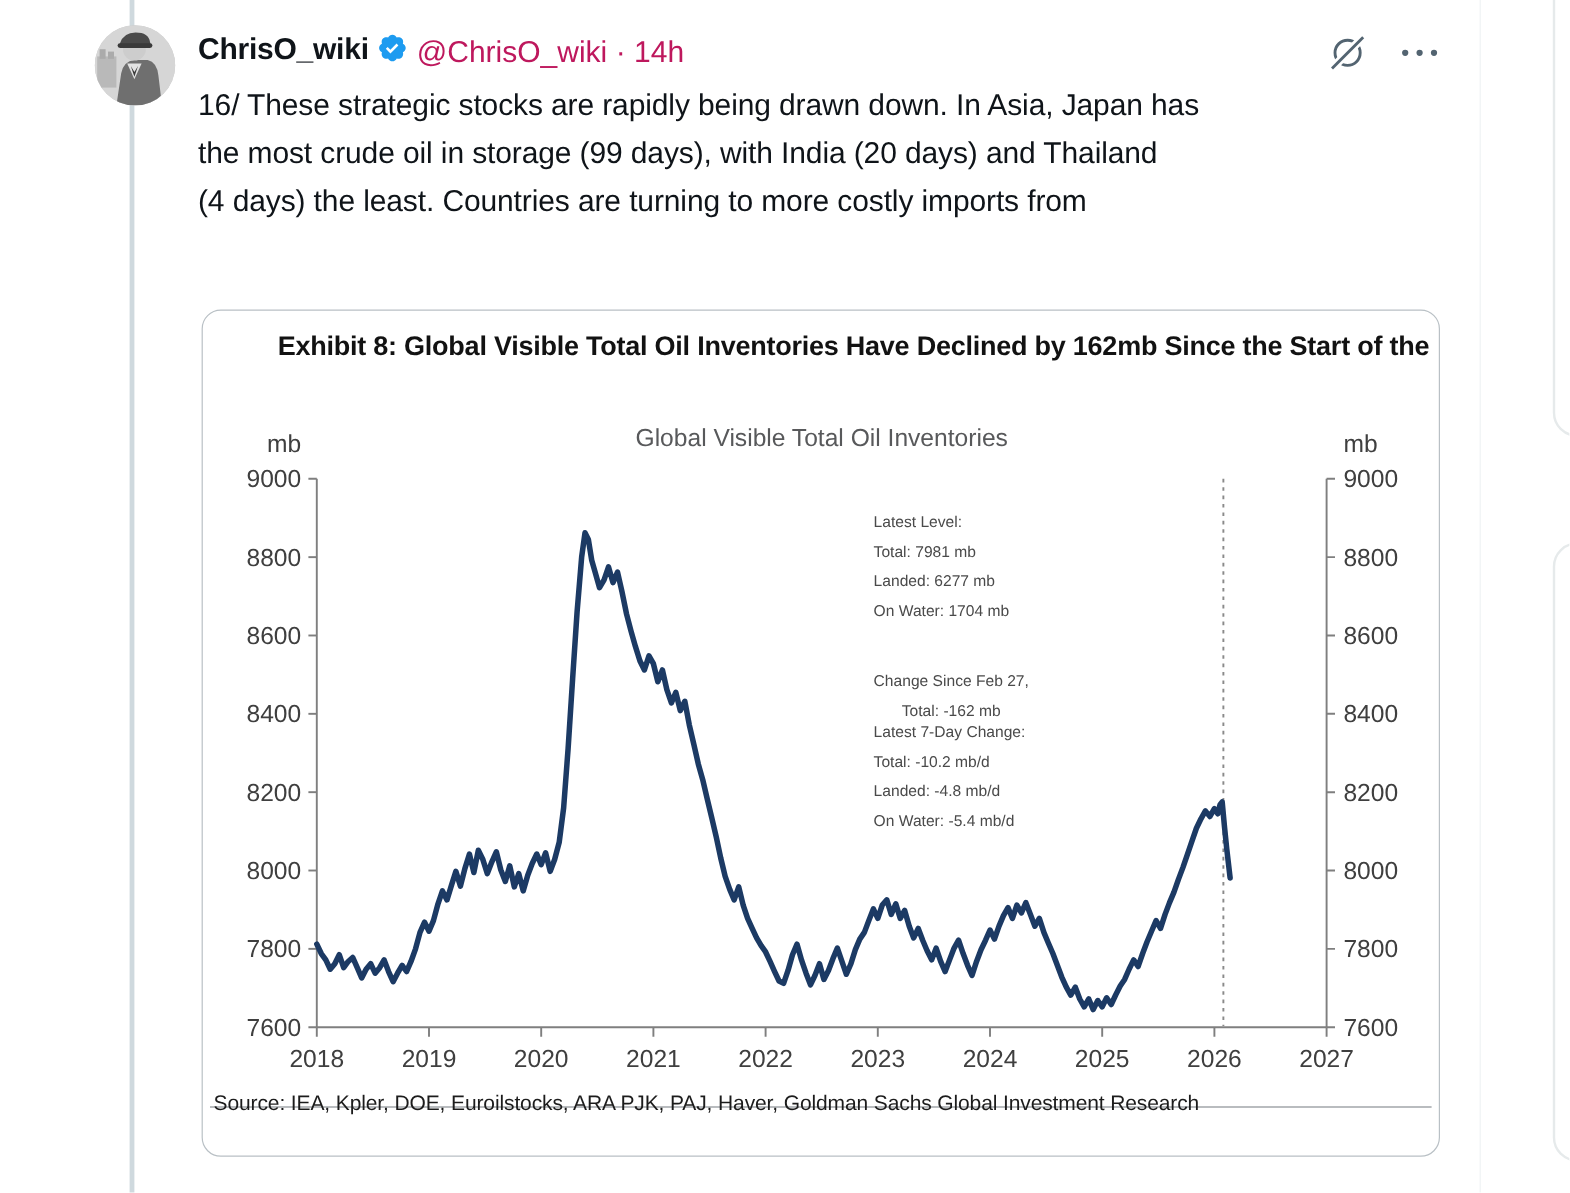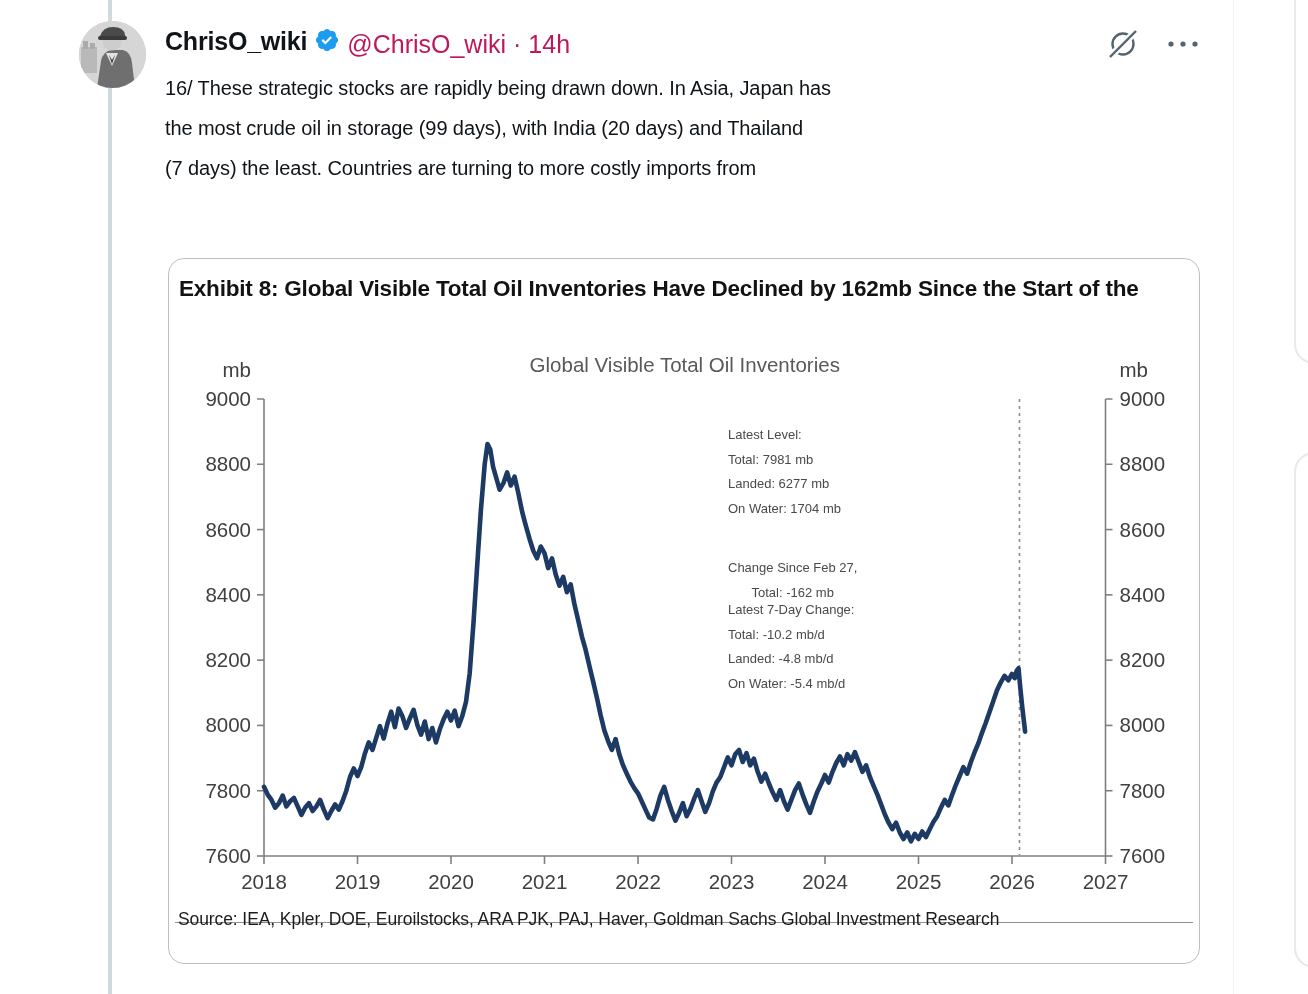--- a/index.html
+++ b/index.html
@@ -18,25 +18,25 @@
   
   .avatar{position:absolute;left:79px;top:21px;width:67px;height:67px;border-radius:50%;overflow:hidden;background:#c9c9c9;}
 
   
   .head-row{position:absolute;left:165px;top:27px;width:1040px;height:34px;display:flex;gap:7px;}
   .author{font-weight:bold;font-size:25px;color:#0f1419;letter-spacing:-0.2px;}
   .handle-group{display:flex;align-items:center;gap:7px;color:#be185d;font-size:25px;}
   .head-icons{position:absolute;right:4px;top:0;display:flex;align-items:center;gap:26px;height:34px;}
 
   
-  .tweet-body{position:absolute;left:165px;top:68px;width:1045px;font-size:20px;line-height:40px;color:#0f1419;letter-spacing:-0.1px;}
+  .tweet-body{position:absolute;left:165px;top:68px;width:1045px;font-size:25px;line-height:40px;color:#0f1419;letter-spacing:-0.1px;}
 
   
   .exhibit-card{position:absolute;left:168px;top:258px;width:1032px;height:706px;border:1.5px solid #b9c0c5;border-radius:16px;background:#fff;box-sizing:border-box;overflow:hidden;}
-  .exhibit-title{position:absolute;left:10px;top:14px;width:1012px;font-weight:bold;font-size:22.5px;line-height:31px;color:#121212;letter-spacing:-0.2px;}
+  .exhibit-title{position:absolute;left:10px;top:14px;width:1012px;font-weight:bold;font-size:22.5px;line-height:31px;color:#121212;letter-spacing:-0.2px;text-align:right;}
   .exhibit-title div{white-space:nowrap;}
   #chart-svg{position:absolute;left:0;top:82px;}
   svg text{font-family:"Liberation Sans", sans-serif;}
   .ann-block{position:absolute;left:559px;font-size:13px;line-height:24.6px;color:#4a4a4a;}
   .src-divider{position:absolute;left:6px;right:6px;top:663px;height:0;border-top:1.5px solid #8c9196;}
   .exhibit-source{position:absolute;left:9px;top:650px;width:1014px;font-size:17.5px;color:#1c1c1c;letter-spacing:-0.1px;}
 </style>
 </head>
 <body>
 
@@ -83,21 +83,21 @@
         <circle cx="6" cy="16" r="2.6" fill="#536471"></circle>
         <circle cx="18" cy="16" r="2.6" fill="#536471"></circle>
         <circle cx="30" cy="16" r="2.6" fill="#536471"></circle>
       </svg>
     </span>
   </div>
 
   <div class="tweet-body">
     <div>16/ These strategic stocks are rapidly being drawn down. In Asia, Japan has</div>
     <div>the most crude oil in storage (99 days), with India (20 days) and Thailand</div>
-    <div>(7 days) the least. Countries are turning to more costly imports from</div>
+    <div>(4 days) the least. Countries are turning to more costly imports from</div>
   </div>
 
   <div class="exhibit-card">
     <div class="exhibit-title">
       <div>Exhibit 8: Global Visible Total Oil Inventories Have Declined by 162mb Since the Start of the</div>
     </div>
 
     <svg id="chart-svg" width="1032" height="566" viewBox="0 0 1032 566">
         <text x="515.75" y="31" text-anchor="middle" font-size="20.5" fill="#58595b">Global Visible Total Oil Inventories</text>
         <text x="82" y="36" text-anchor="end" font-size="20.5" fill="#3f3f3f">mb</text>

